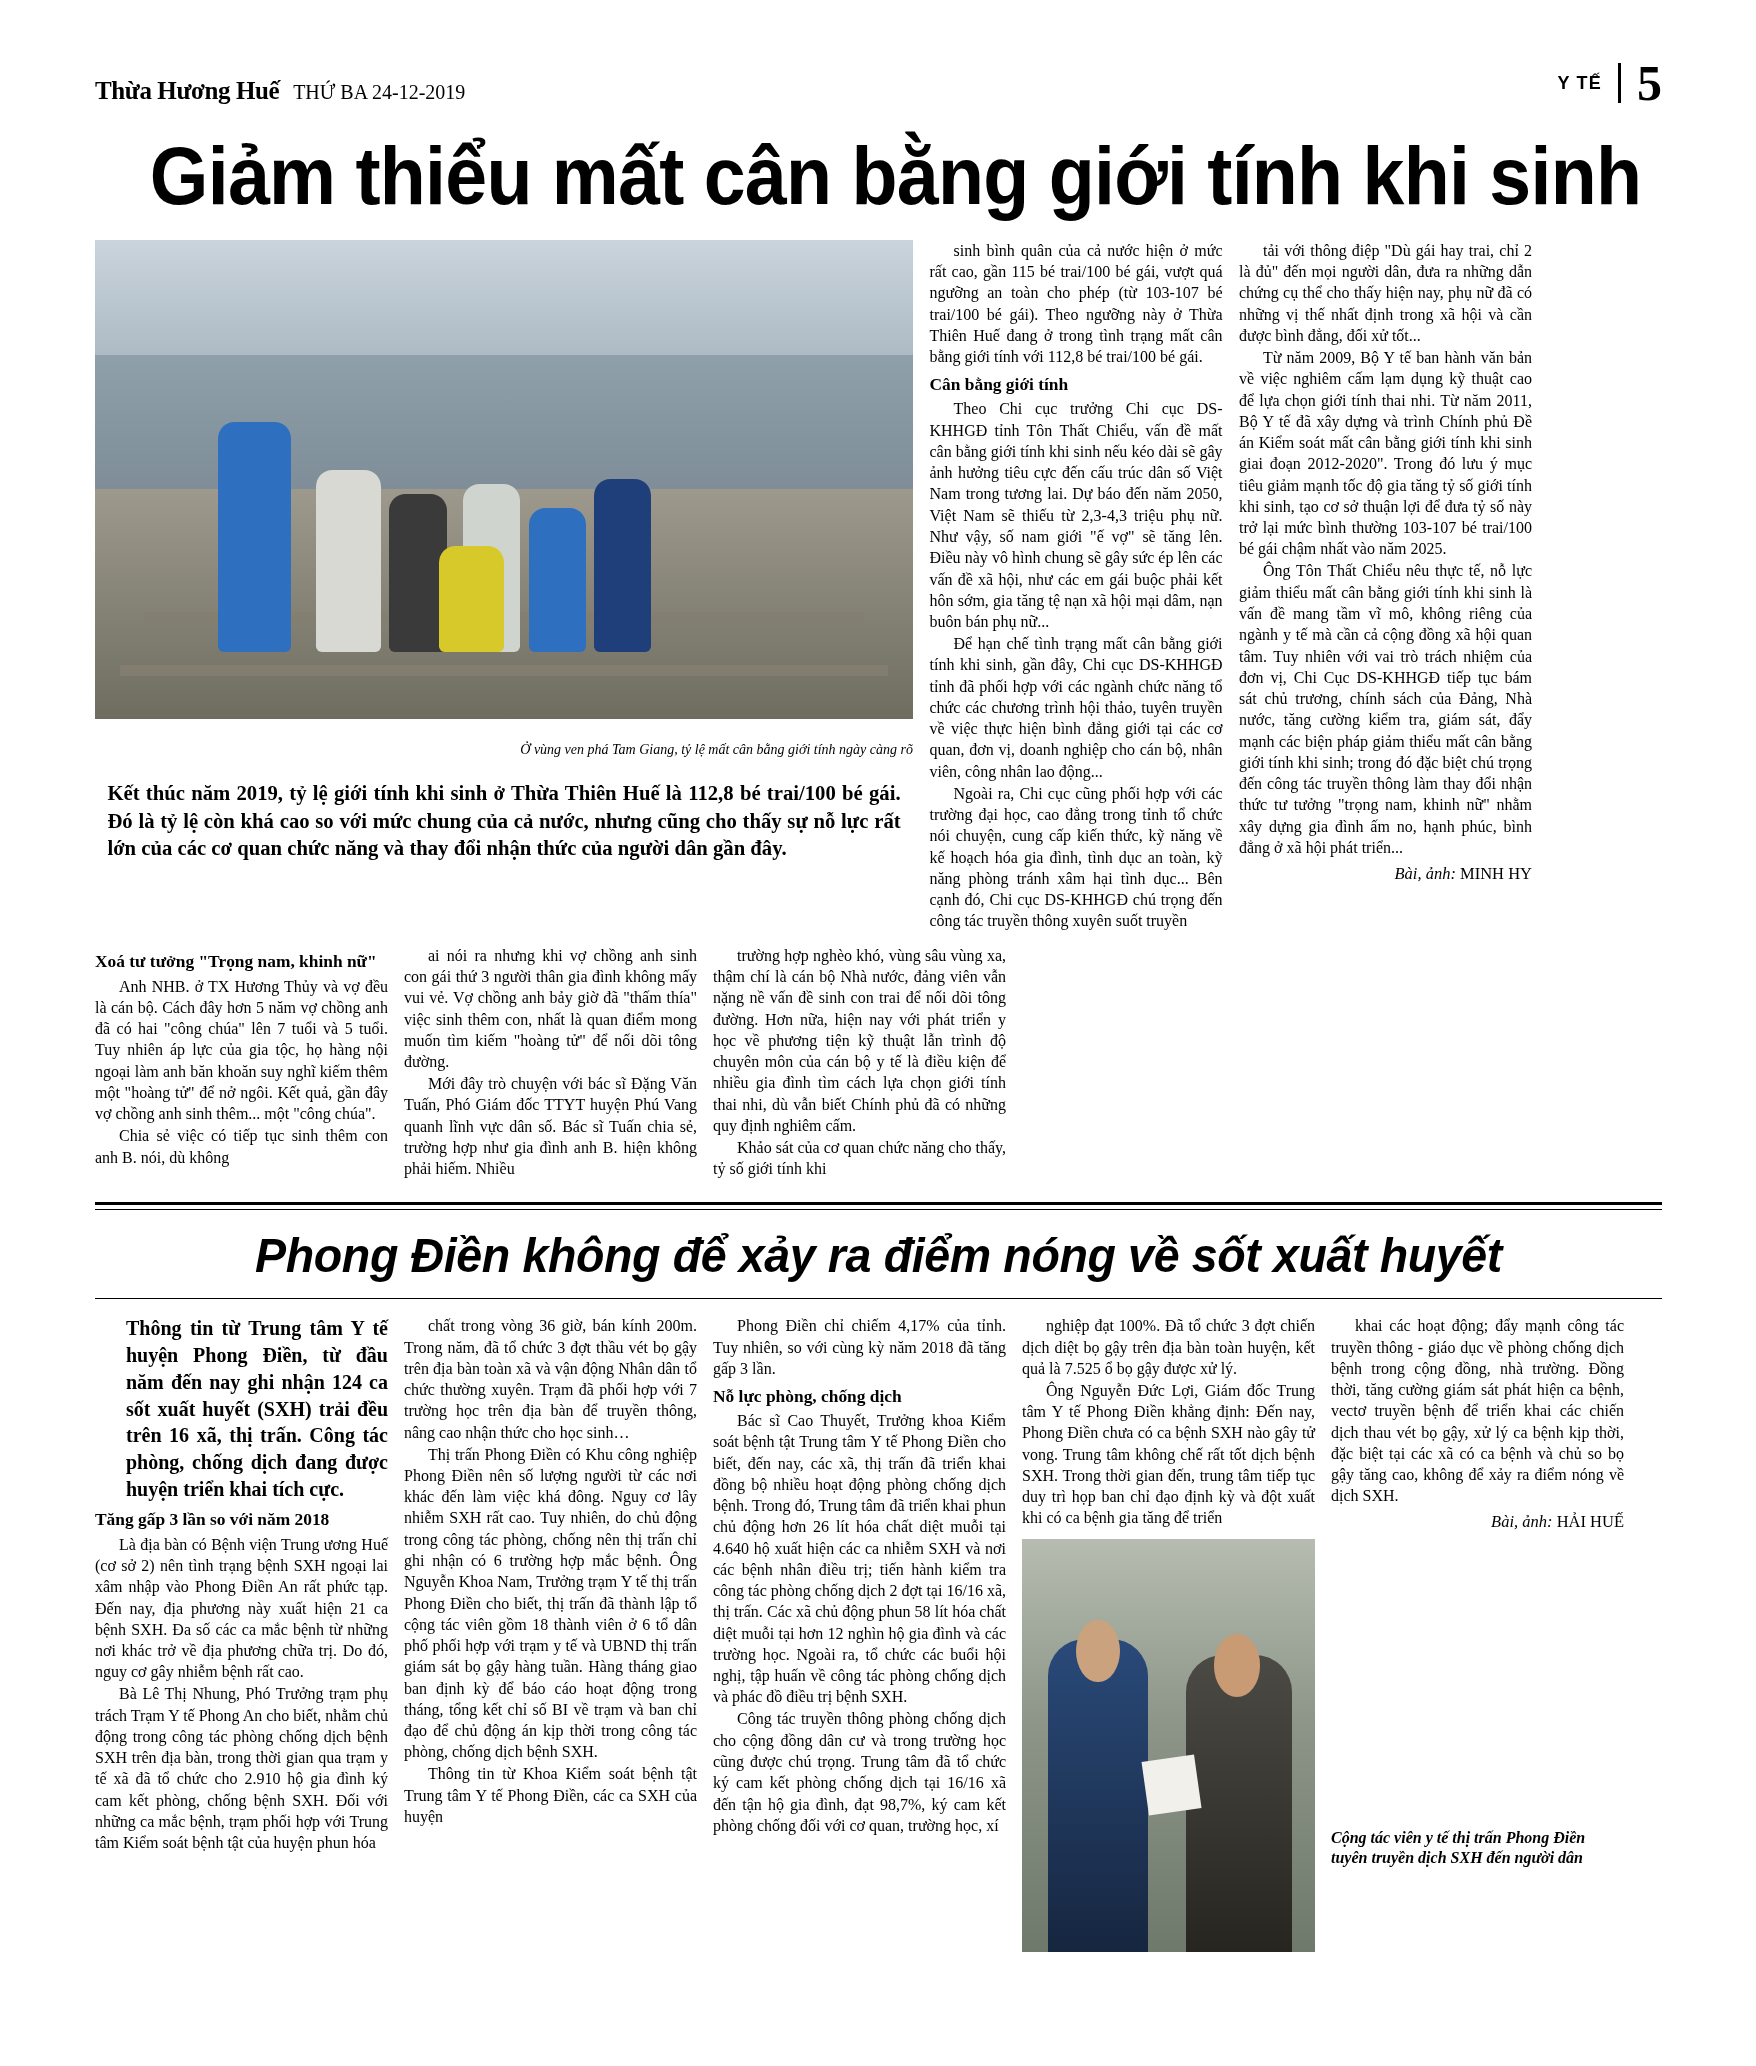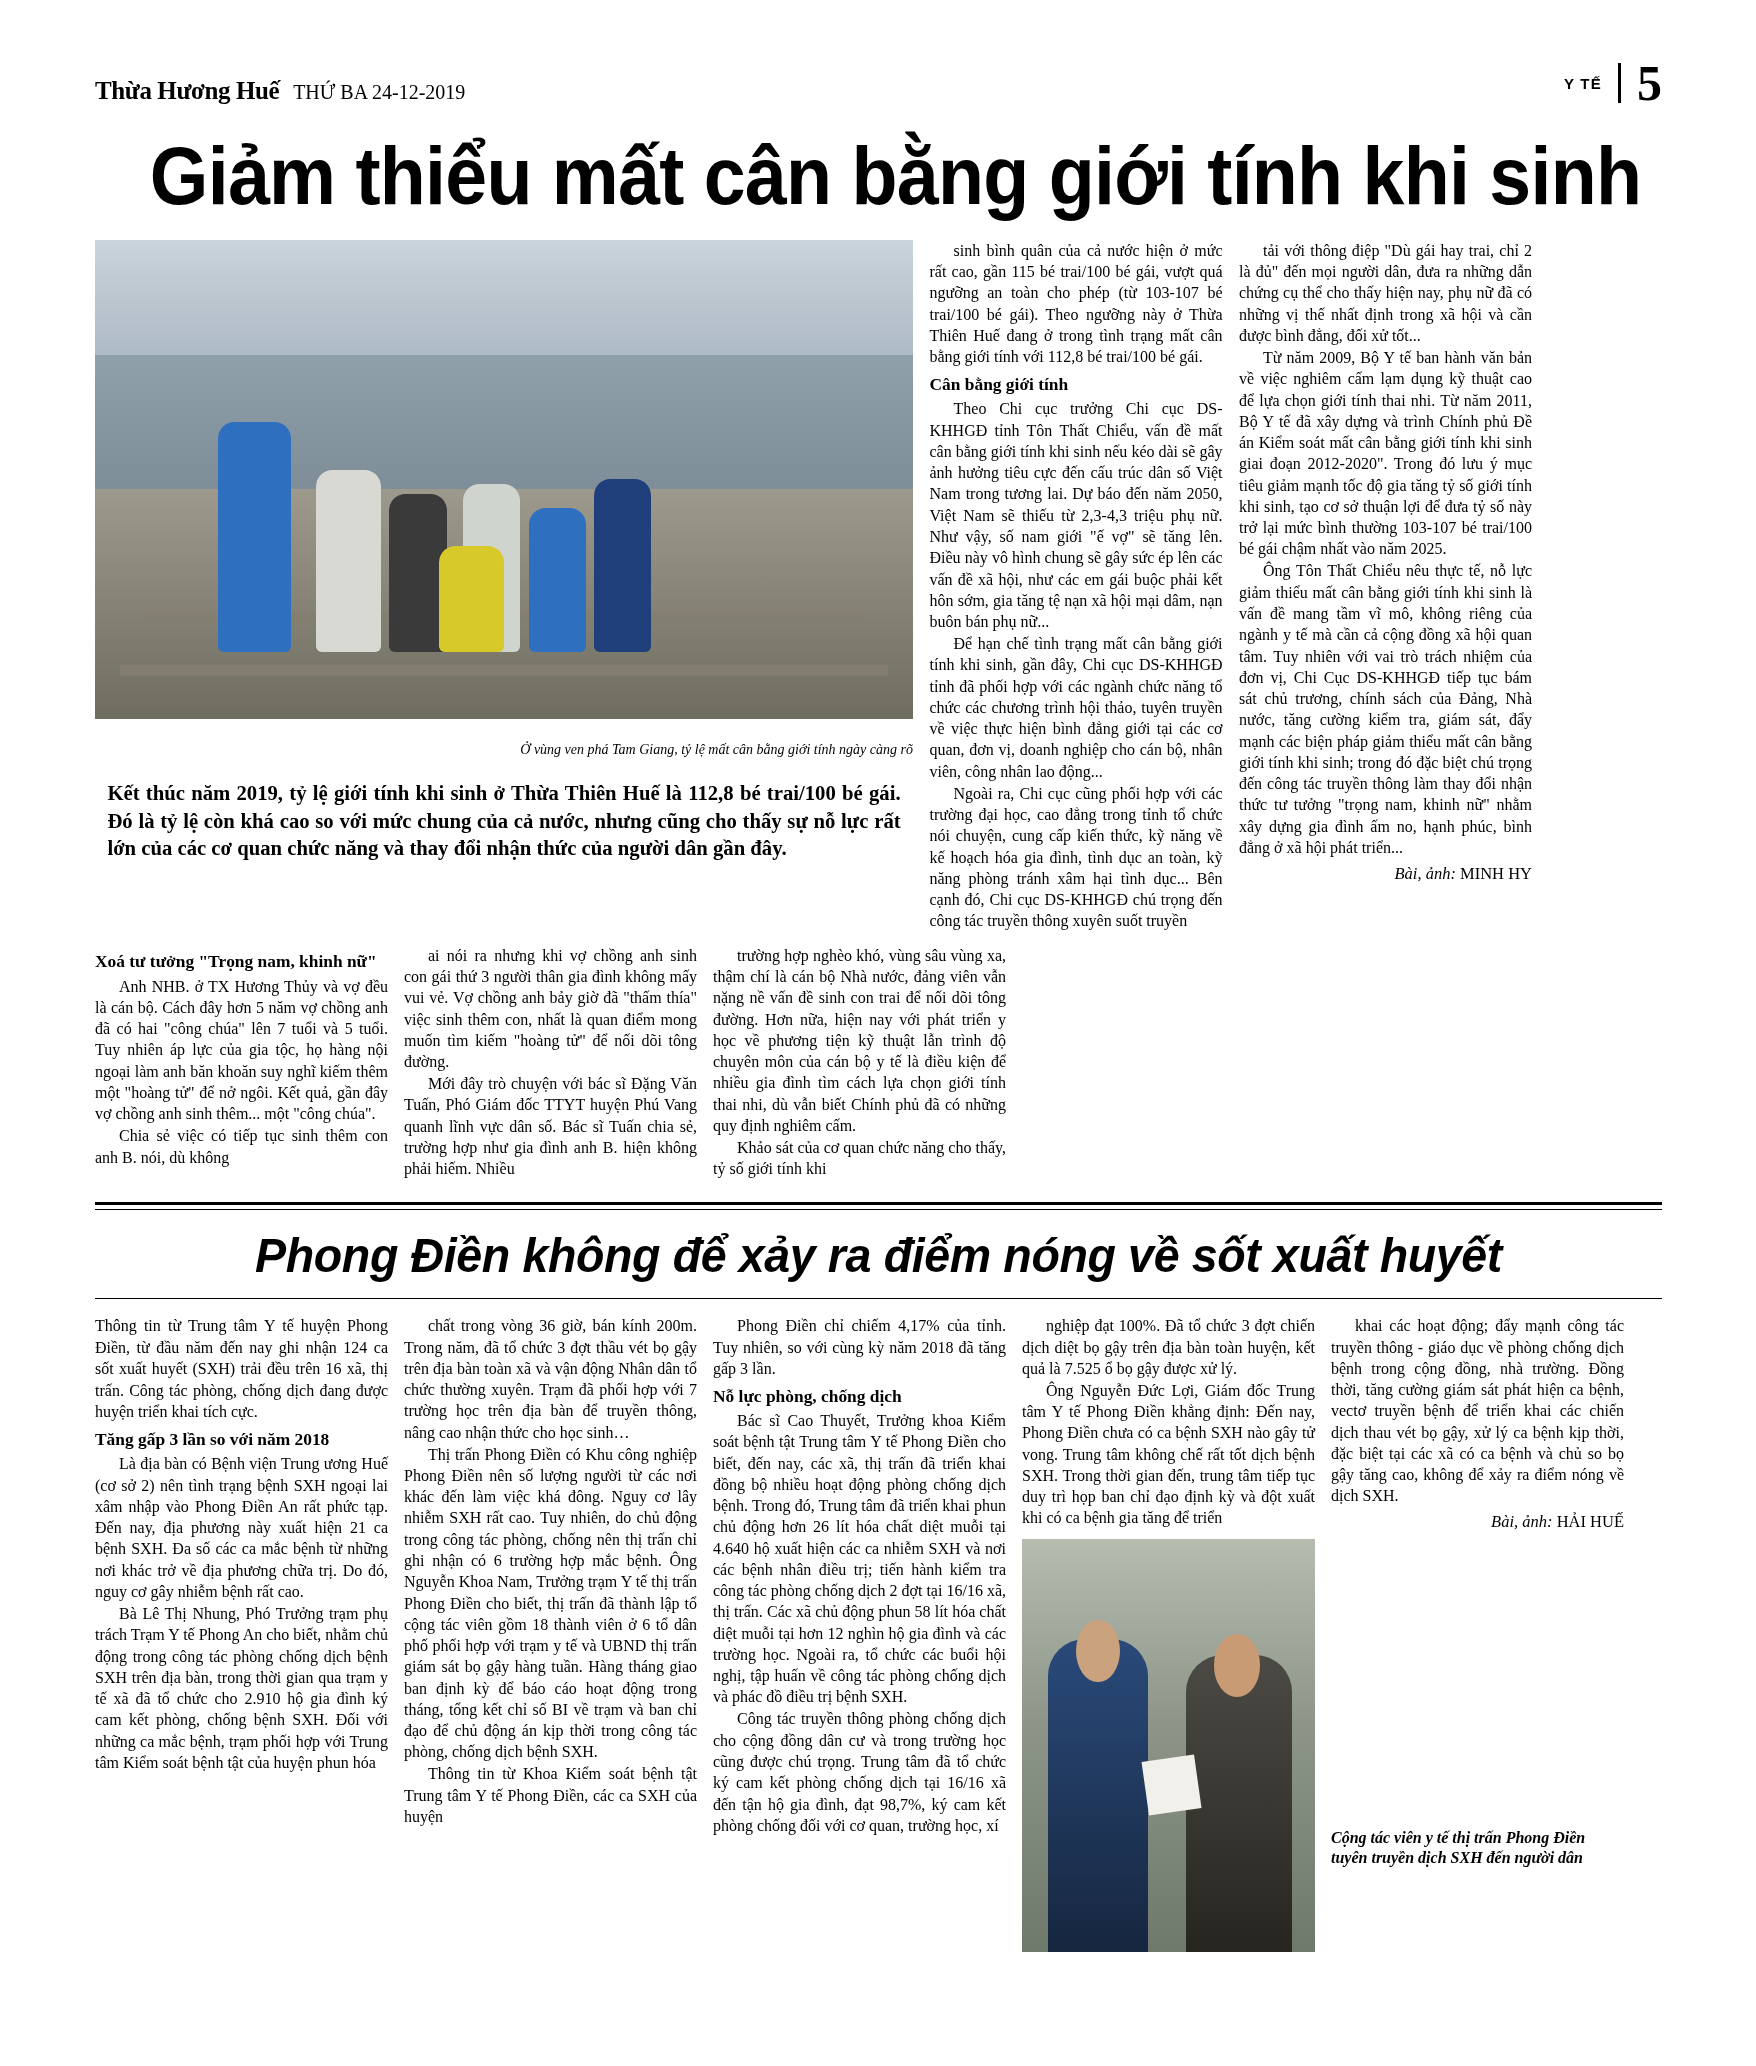--- a/index.html
+++ b/index.html
@@ -34,21 +34,21 @@
   }
   .paper-date {
     font-family: "Liberation Serif", serif;
     font-size: 20px;
     letter-spacing: 0px;
   }
   .masthead-right { display:flex; align-items: center; gap: 16.5px; }
   .section-name {
     font-family: "Liberation Sans", sans-serif;
     font-weight: 700;
-    font-size: 15px;
+    font-size: 18px;
     letter-spacing: 1.2px;
   }
   .vrule { width: 2.1px; height: 40px; background:#000; }
   .page-number {
     font-family: "Liberation Serif", serif;
     font-weight: 700;
     font-size: 50px;
     line-height: 0.85;
   }
 
@@ -160,25 +160,26 @@
     white-space: nowrap;
   }
 
   .bottom-grid {
     display: grid;
     grid-template-columns: repeat(5, 293px);
     column-gap: 16px;
   }
   .lede2 {
     font-family: "Liberation Serif", serif;
-    font-weight: 400;
-    font-size: 16px;
+    font-weight: 700;
+    font-size: 20px;
     line-height: 1.34;
     text-align: justify;
     margin-bottom: 6.6px;
+    margin-left: 31px;
   }
   .photo2 {
     width: 100%;
     height: 413px;
     margin-top: 10.7px;
     background: linear-gradient(160deg,#9aa39a 0%, #7e8a7d 30%, #6d7a6c 65%, #5e6a5d 100%);
     position: relative;
     overflow: hidden;
   }
   .photo2 .wall {

